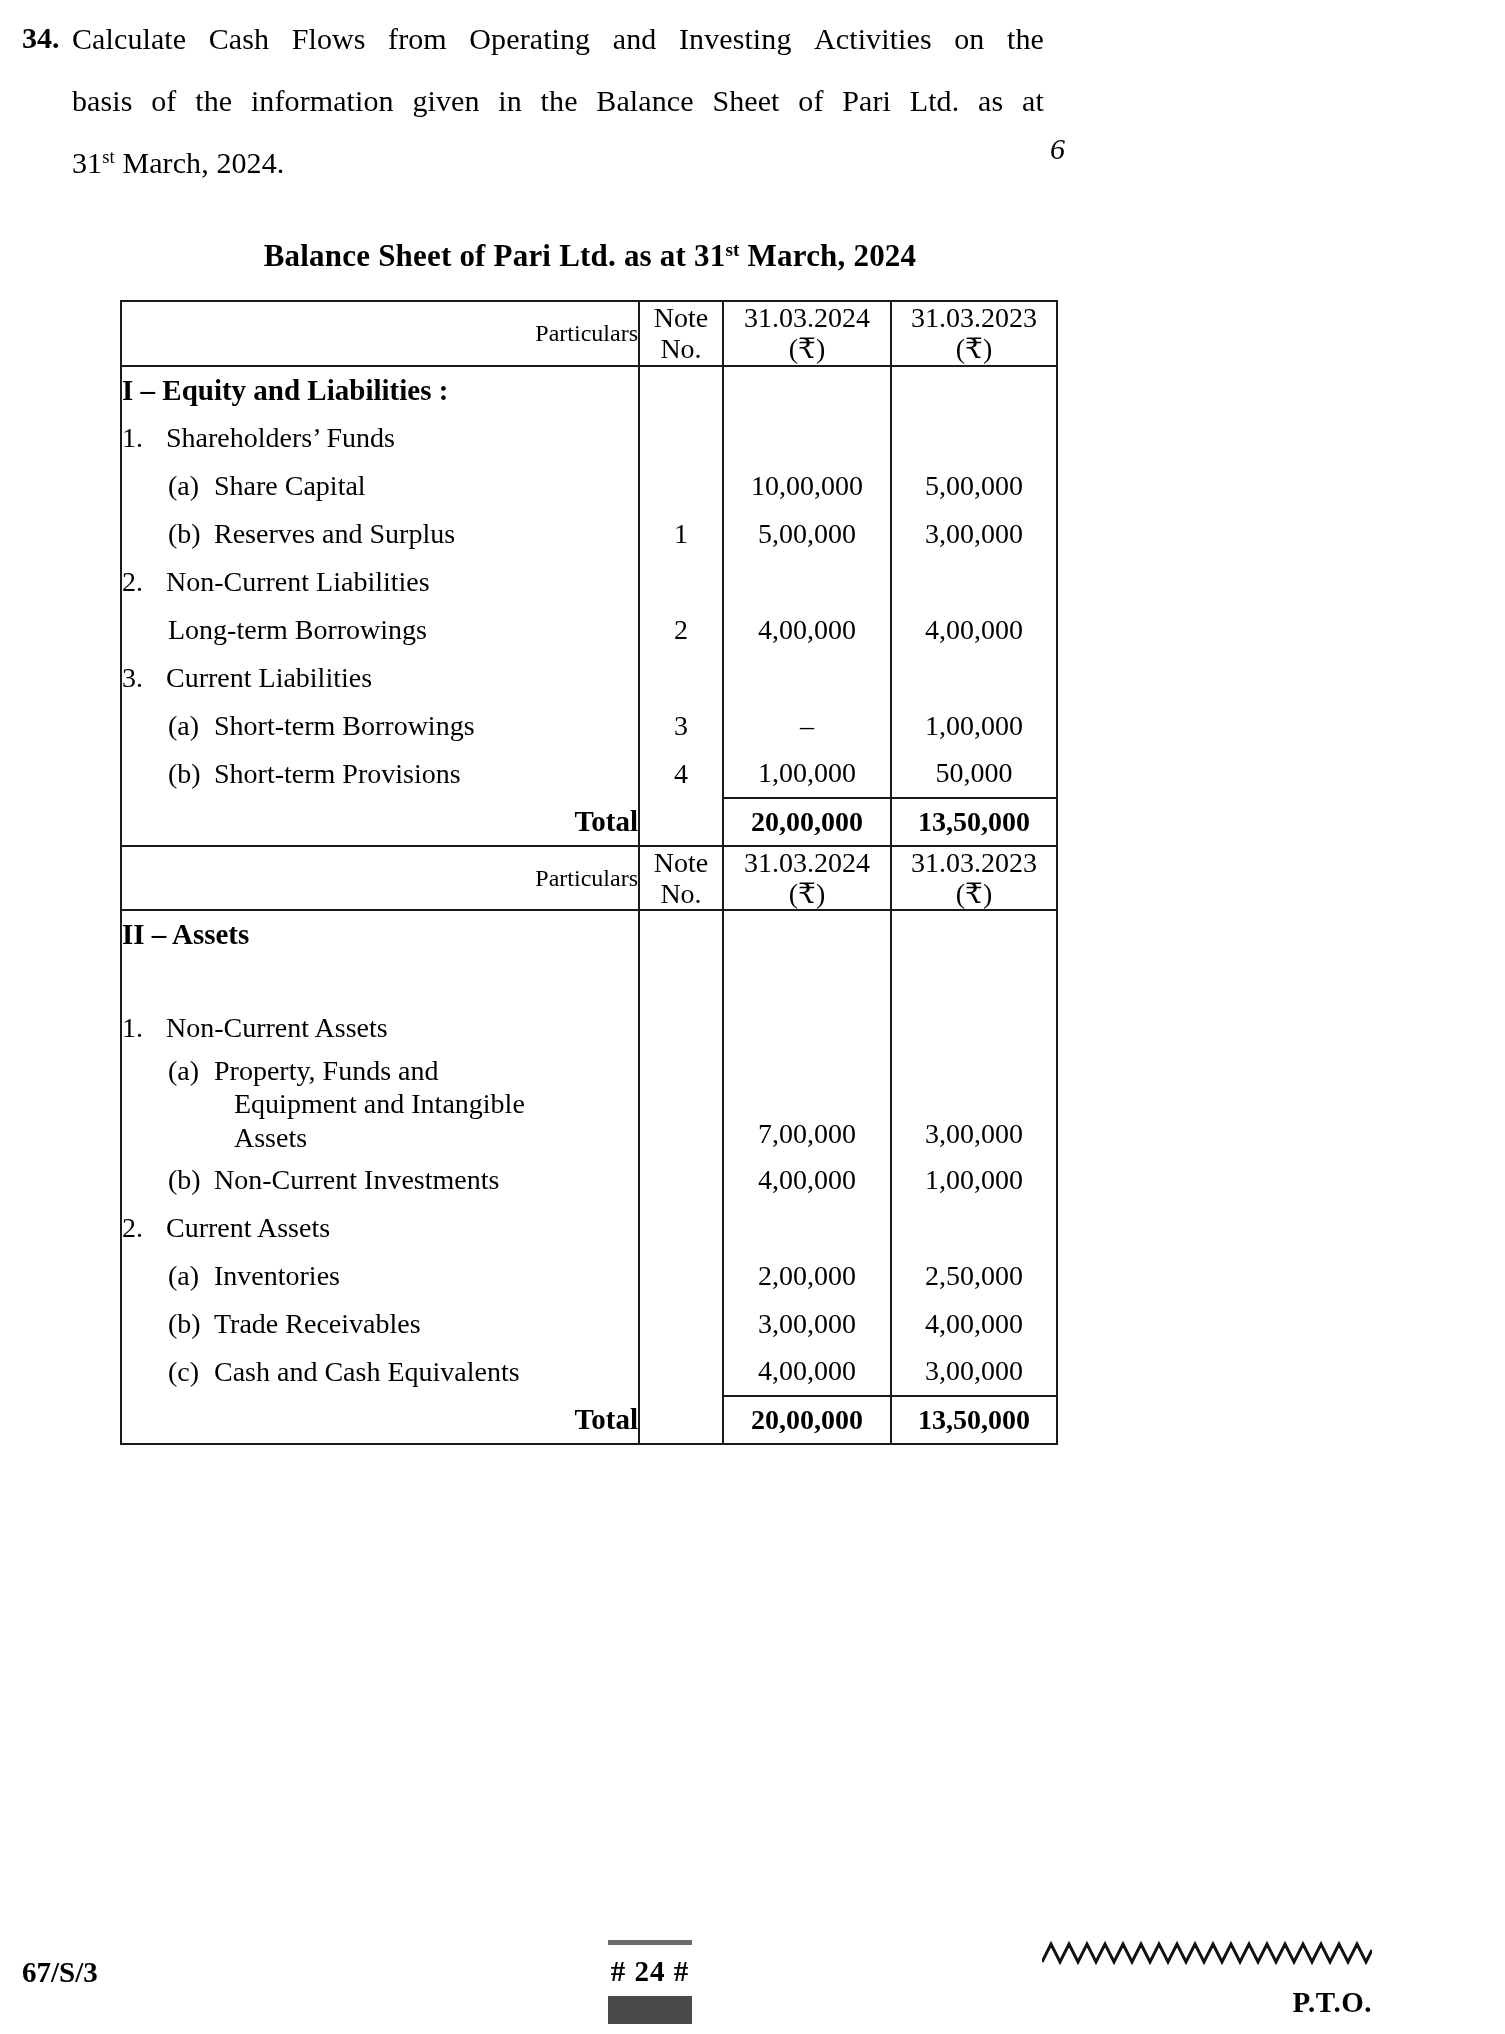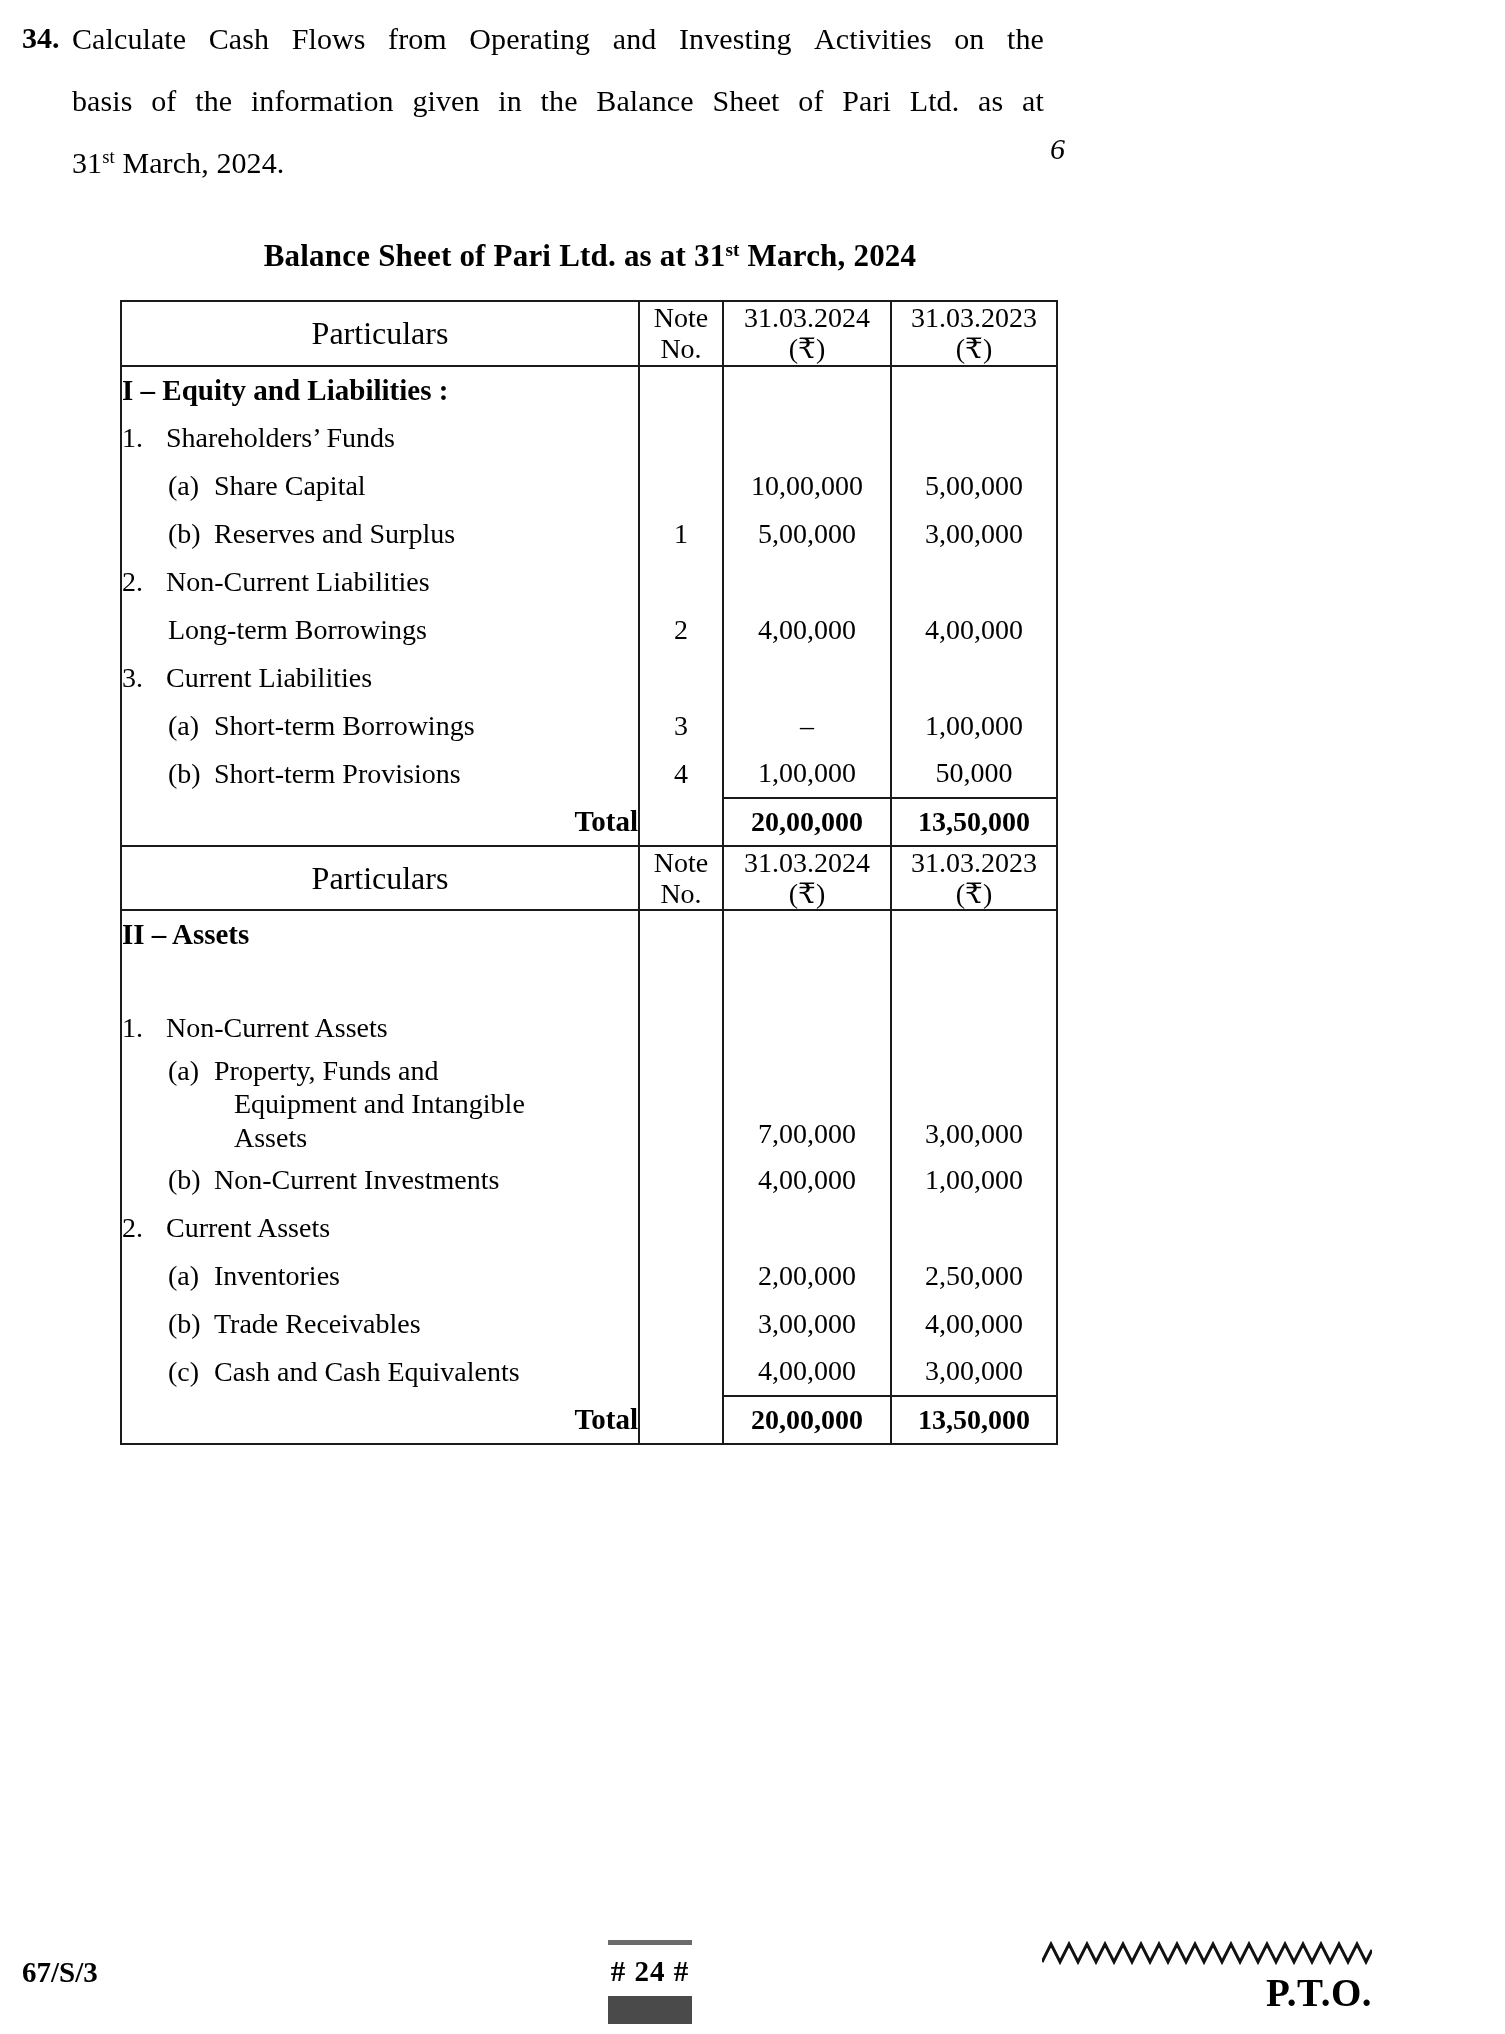--- a/index.html
+++ b/index.html
@@ -122,22 +122,22 @@
     text-align: center;
   }
   .hdr-cell {
     text-align: center;
     line-height: 1.12;
     padding: 10px 0;
     font-size: 28px;
   }
   .hdr-part {
     padding: 10px 0 10px 14px;
-    text-align: center;
-    font-size: 32px;
+    text-align: right;
+    font-size: 24px;
     margin-left: 31px;
   }
   .row-h { height: 48px; }
 
   .bold { font-weight: bold; }
   .sec-head {
     font-weight: bold;
     font-size: 29px;
   }
   .total-lbl {
@@ -216,23 +216,23 @@
     top: 0;
     width: 360px;
     text-align: right;
   }
   .f-zig {
     display: block;
     margin-left: auto;
   }
   .f-pto {
     font-weight: bold;
-    font-size: 39px;
+    font-size: 29px;
     letter-spacing: 0.5px;
-    margin-top: 4px;
+    margin-top: 20px;
   }
 </style>
 </head>
 <body>
 
 <div class="page">
 
   <div class="question">
     <div class="q-row">
       <div class="q-num">34.</div>

